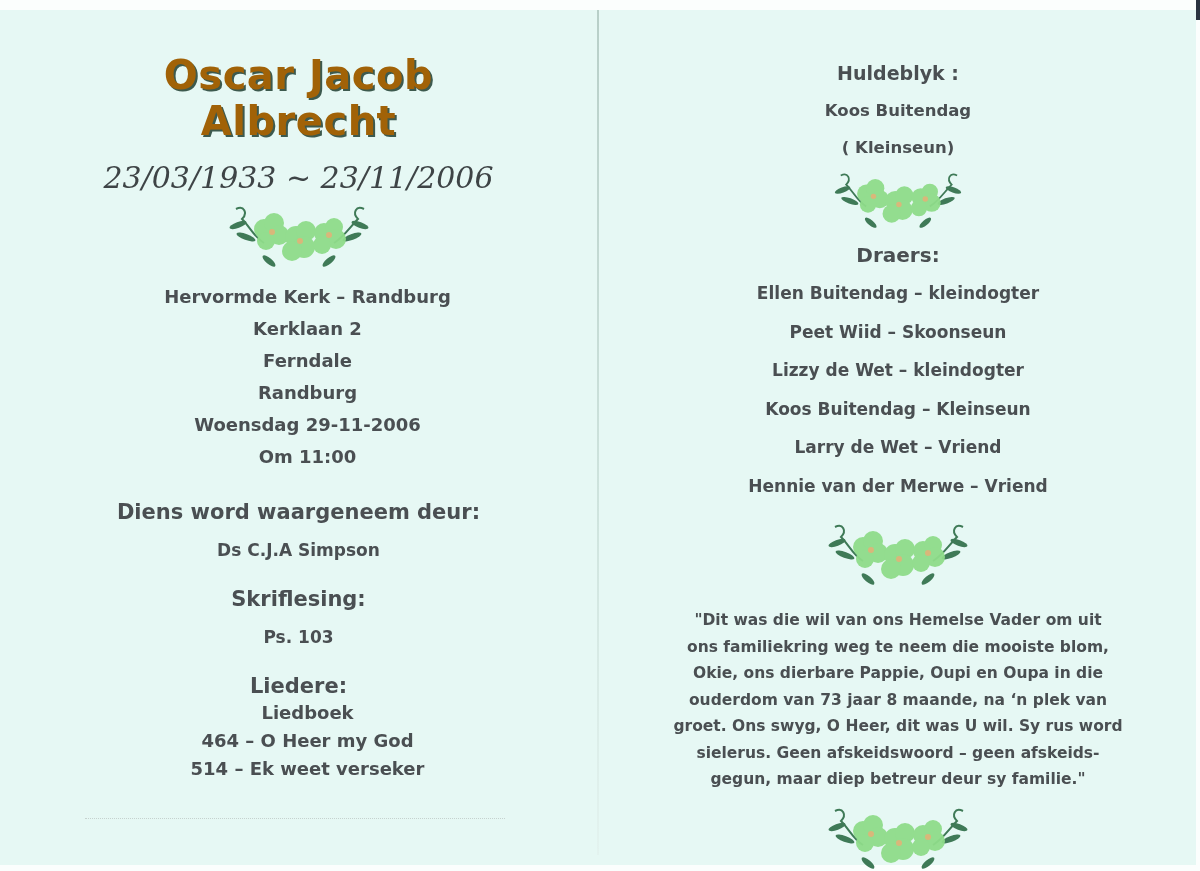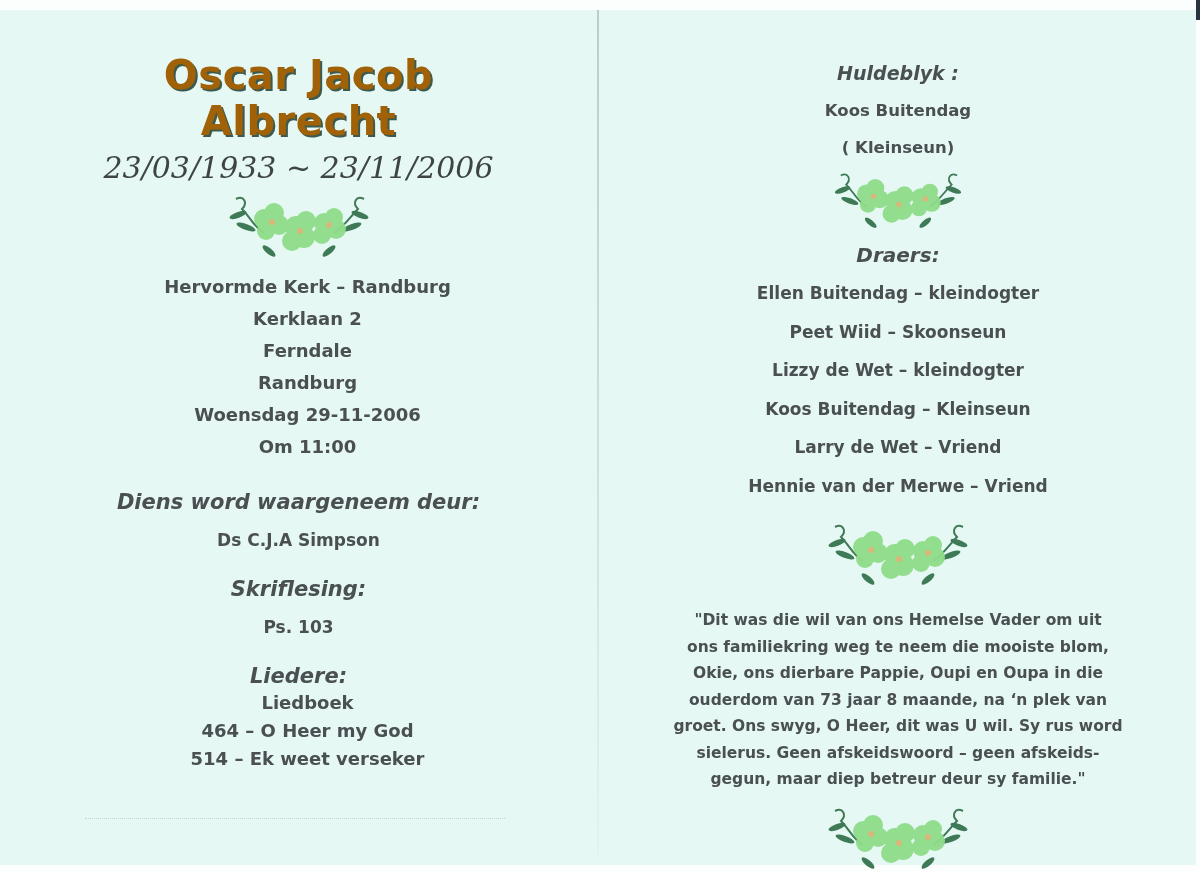--- a/index.html
+++ b/index.html
@@ -21,24 +21,24 @@
   .left { left: 0; width: 597px; }
   .right { left: 600px; width: 596px; }
   .name {
     font-family: "DejaVu Sans", sans-serif;
     color: #a16207; font-weight: bold; font-size: 40px; line-height: 46px;
     text-shadow: 2px 2px 0 #3d5a4e;
     letter-spacing: 0.5px;
   }
   .dates {
     font-family: "DejaVu Serif", serif; font-style: italic; font-weight: normal;
-    color: #3e4446; font-size: 30px; margin-top: 6px;
+    color: #3e4446; font-size: 30px; margin-top: 16px;
   }
   .t18 { font-size: 18px; line-height: 32px; padding-left: 18px; }
-  .h21 { font-size: 21px; line-height: 26px; font-style: italic; }
+  .h21 { font-size: 21px; line-height: 26px; }
   .s17 { font-size: 17px; line-height: 24px; margin-top: 13px; }
   .q16 { font-size: 15.5px; line-height: 26.5px; }
   .flourish { display: block; margin: 0 auto; }
   .faint { position: absolute; left: 85px; top: 818px; width: 420px; height: 1px;
     border-top: 1px dotted #c6d2cf; }
 </style>
 </head>
 <body>
 
 <div class="sheet"></div>

